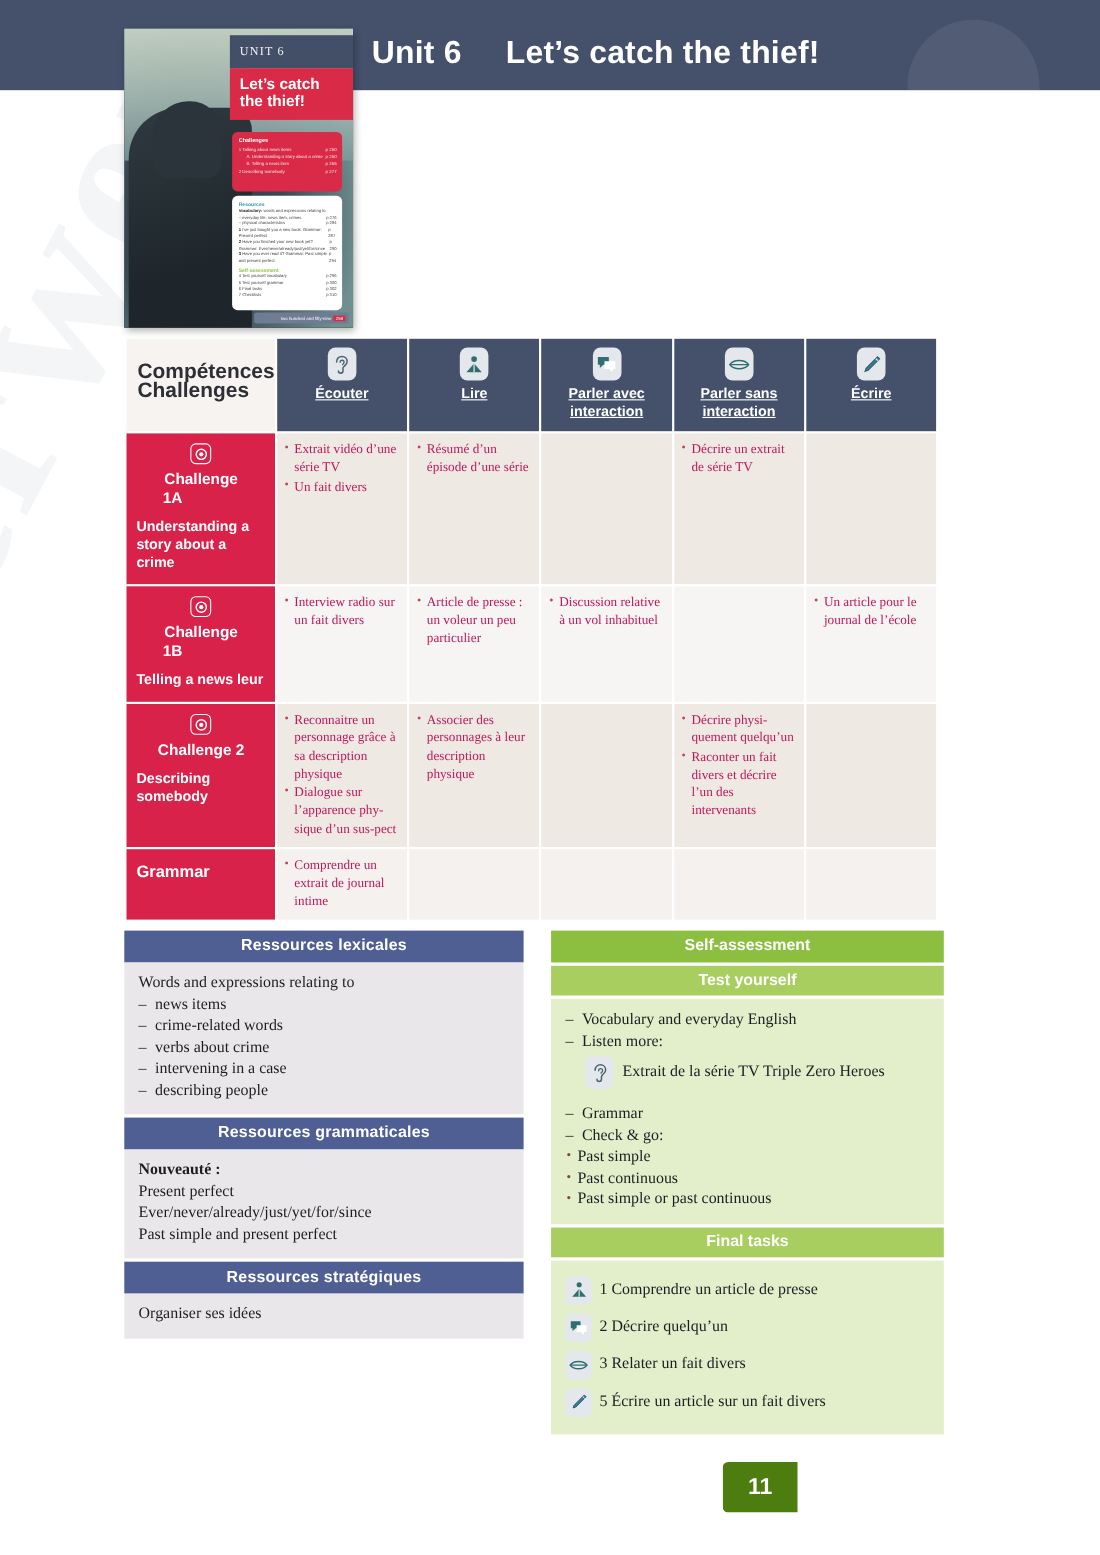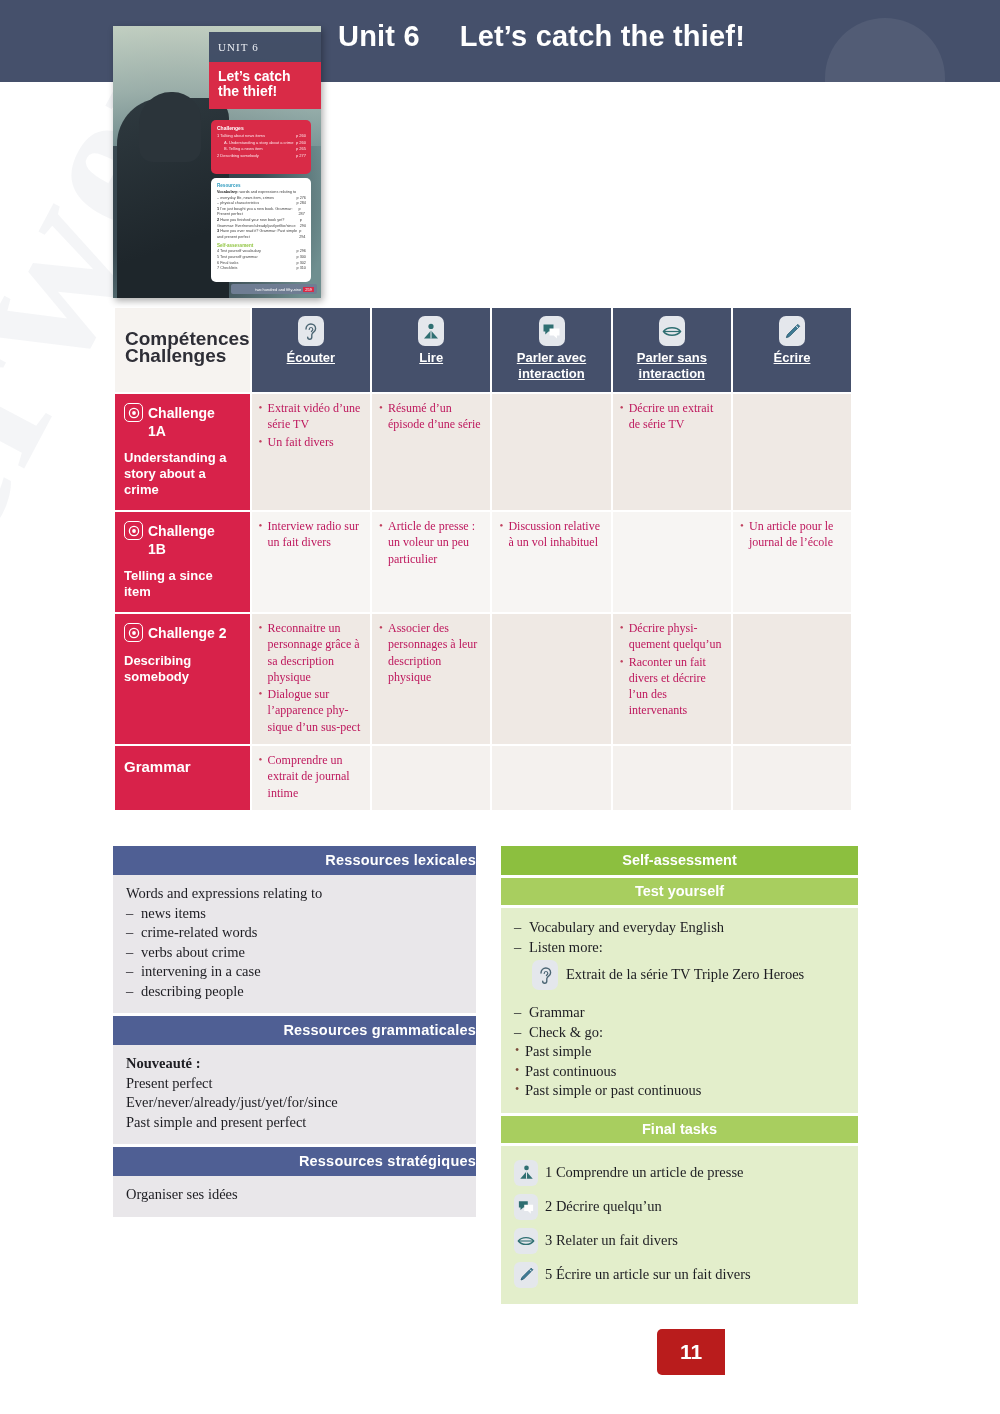--- a/index.html
+++ b/index.html
@@ -46,21 +46,21 @@
   }
   .banner-blob {
     position: absolute;
     right: 55px; top: 18px;
     width: 120px; height: 130px;
     background: rgba(255,255,255,0.07);
     border-radius: 60px 60px 30px 55px;
   }
   .banner-title {
     position: absolute;
-    left: 338px; top: 20px;
+    left: 338px; top: 32px;
     color: #ffffff;
     font-family: "Liberation Sans", sans-serif;
     font-weight: 700;
     font-size: 29px;
     letter-spacing: 0.2px;
     white-space: nowrap;
   }
   .banner-title .unit-no { margin-right: 40px; }
 
   
@@ -209,21 +209,21 @@
   }
   .icon-box svg { display: block; }
 
   .ch-cell {
     width: 133px;
     background: #d8224a;
     color: #ffffff;
     padding: 9px 8px 12px 9px;
     font-family: "Liberation Sans", sans-serif;
   }
-  .ch-top { display: flex; align-items: center; gap: 5px; }
+  .ch-top { display: flex; align-items: center; gap: 5px; flex-direction: column; }
   .ch-ico {
     width: 19px; height: 19px;
     border: 1.6px solid #ffffff;
     border-radius: 5px;
     display: flex; align-items: center; justify-content: center;
     flex: 0 0 auto;
   }
   .ch-name { font-weight: 700; font-size: 14px; line-height: 16px; }
   .ch-num { font-weight: 700; font-size: 14px; margin: 1px 0 0 24px; }
   .ch-sub { font-weight: 700; font-size: 13px; line-height: 16px; margin-top: 11px; }
@@ -262,21 +262,21 @@
     width: 357px;
     z-index: 3;
   }
 
   .bar-blue {
     background: #4f5f94;
     color: #ffffff;
     font-family: "Liberation Sans", sans-serif;
     font-weight: 700;
     font-size: 14.5px;
-    text-align: right;
+    text-align: center;
     padding: 6px 0 7px;
     letter-spacing: 0.2px;
   }
   .box-grey {
     background: #e9e7ea;
     padding: 9px 13px 12px;
     font-size: 14.5px;
     line-height: 19.5px;
     color: #1d1d22;
     margin-bottom: 3px;
@@ -346,21 +346,21 @@
     color: #2b3a2e;
     font-family: "Liberation Serif", serif;
     font-style: italic;
     font-size: 15px;
     line-height: 17px;
     text-align: right;
     padding: 5px 12px 0 0;
   }
   .foot-num {
     width: 68px;
-    background: #b91c1c;
+    background: #4d7c0f;
     color: #ffffff;
     font-family: "Liberation Sans", sans-serif;
     font-weight: 700;
     font-size: 21px;
     display: flex; align-items: center; justify-content: center;
   }
 </style>
 </head>
 <body>
 
@@ -554,21 +554,21 @@
             <div class="ch-top">
               <span class="ch-ico">
                 <svg width="12" height="12" viewBox="0 0 12 12">
                   <circle cx="6" cy="6" r="4.6" fill="none" stroke="#ffffff" stroke-width="1.3"></circle>
                   <circle cx="6" cy="6" r="1.9" fill="#ffffff"></circle>
                 </svg>
               </span>
               <span class="ch-name">Challenge</span>
             </div>
             <div class="ch-num">1B</div>
-            <div class="ch-sub">Telling a since item</div>
+            <div class="ch-sub">Telling a news leur</div>
           </td>
           <td class="body-cell">
             <ul>
               <li>Interview radio sur un fait divers</li>
             </ul>
           </td>
           <td class="body-cell">
             <ul>
               <li>Article de presse : un voleur un peu particulier</li>
             </ul>

